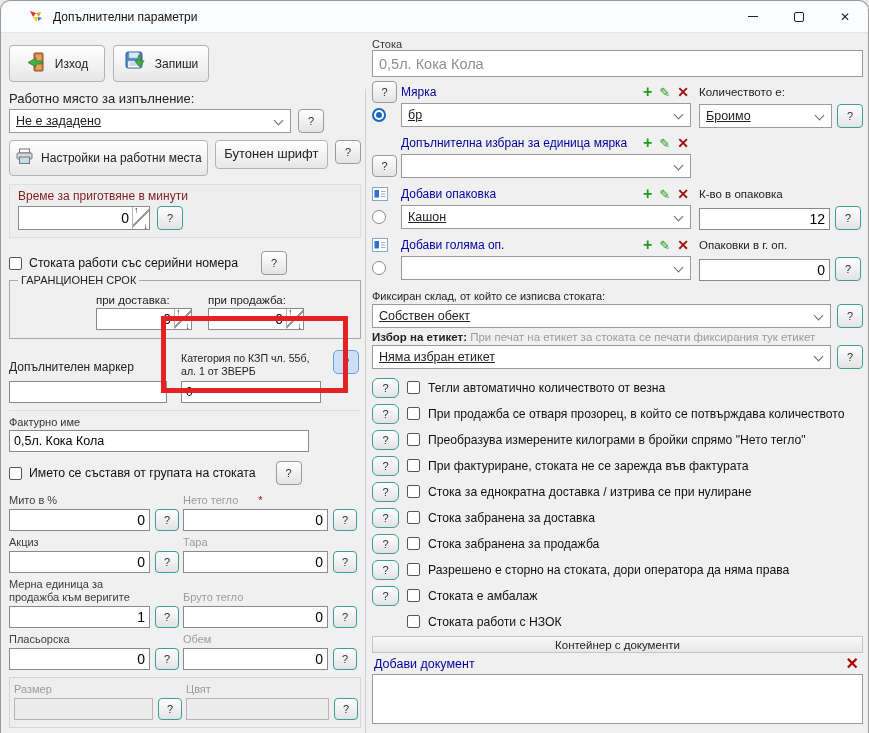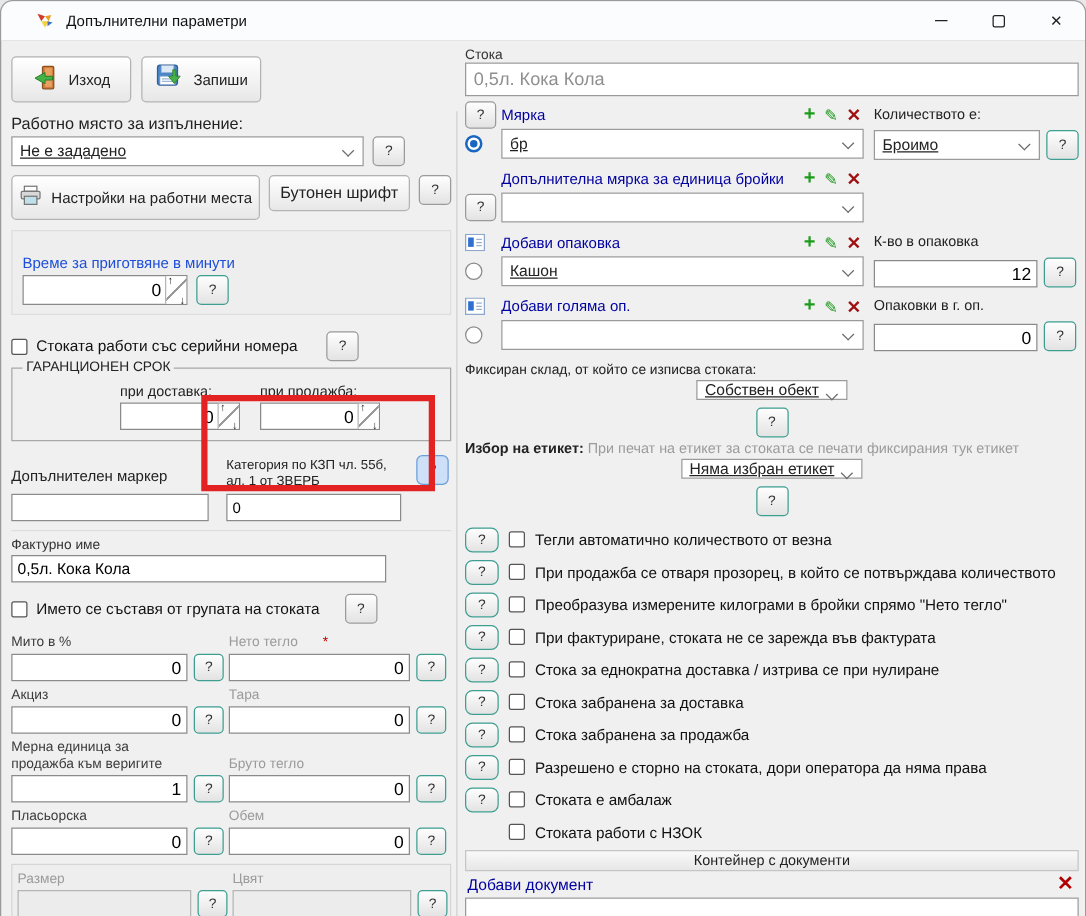--- a/index.html
+++ b/index.html
@@ -70,21 +70,21 @@
   .wp-label { font-size:13px; color:#222; }
   .row { display:flex; align-items:center; gap:7px; }
   .wp-row { margin-top:3px; }
   .wp-row .select { flex:1; max-width:282px; }
   .btns-row { margin-top:7px; align-items:flex-start; }
   .btn-settings { width:200px; height:36px; font-size:12px; }
   .btn-font { width:114px; height:29px; font-size:13px; line-height:17px; overflow:hidden;
               display:block; text-align:center; padding-top:0; }
   .btn-font .inner { display:block; margin-top:-3px; }
   .panel { margin-top:8px; background:#eeeeee; border:1px solid #dedede; padding:4px 8px 7px; }
-  .panel .plabel { font-size:12px; color:#1d4ed8;margin-top:14px; }
+  .panel .plabel { font-size:12px; color:#7f1d1d; }
   .prep-row { margin-top:3px; }
   .prep-row .spinwrap { width:132px; }
   .serial-row { margin-top:13px; font-size:12.3px; color:#111; }
   .serial-row .help { margin-left:16px; }
   .groupbox { margin-top:5px; border:1px solid #a8a8a8; position:relative; padding:13px 8px 8px; }
   .groupbox .legend { position:absolute; top:-7px; left:8px; background:#f0f0f0; padding:0 3px; font-size:11px; color:#222; }
   .wrow { display:flex; gap:16px; margin-left:78px; }
   .wcol { width:96px; }
   .wcol .wlbl { font-size:11.5px; color:#222; }
   .wcol .spinwrap { height:22px; margin-top:2px; }
@@ -123,21 +123,21 @@
   .linkline { display:flex; align-items:center; }
   .ctrl { display:flex; align-items:center; padding-right:8px; }
   .ctrl .select { flex:1; }
   .side-label { font-size:11.5px; color:#222; display:flex; align-items:center; }
   .side-ctrl { display:flex; align-items:flex-end; gap:5px; }
   .side-ctrl .select { flex:1; }
   .side-ctrl input { width:131px; }
   .pkg-icon { display:inline-block; width:16px; height:14px; }
   .wh { margin-top:9px; }
   .wh-label { font-size:11px; color:#222; }
-  .wh-row { display:flex; gap:6px; align-items:center; margin-top:2px;flex-direction:column; }
+  .wh-row { display:flex; gap:6px; align-items:center; margin-top:2px; }
   .wh-row .select { flex:1; }
   .et-line { margin-top:3px; font-size:11.5px; }
   .et-line b { color:#222; }
   .et-line .hint { color:#9b9b9b; }
   .opts { margin-top:7px; display:flex; flex-direction:column; gap:3px; }
   .opt { display:flex; align-items:center; gap:8px; height:23px; font-size:12.2px; color:#111; }
   .opt .help { width:27px; height:20px; border-radius:6px; }
   .opt.nohelp { padding-left:35px; }
   .docs { margin-top:3px; }
   .doc-header { height:17px; background:linear-gradient(#f9f9f9,#e7e7e7); border:1px solid #c5c5c5;
@@ -419,21 +419,21 @@
             <span class="chev"></span>
           </div>
           <button class="help teal">?</button>
         </div>
       </div>
 
       
       <div class="unit">
         <div class="gtop"></div>
         <div class="linkline">
-          <span class="link">Допълнителна мярка за единица бройки</span>
+          <span class="link">Допълнителна избран за единица мярка</span>
           <span class="icons">
             <span class="ic-add">+</span>
             <span class="ic-edit">✎</span>
             <span class="ic-x">✕</span>
           </span>
         </div>
         <div class="side-label"></div>
         <div class="gbot">
             <button class="help sm">?</button>
           </div>

